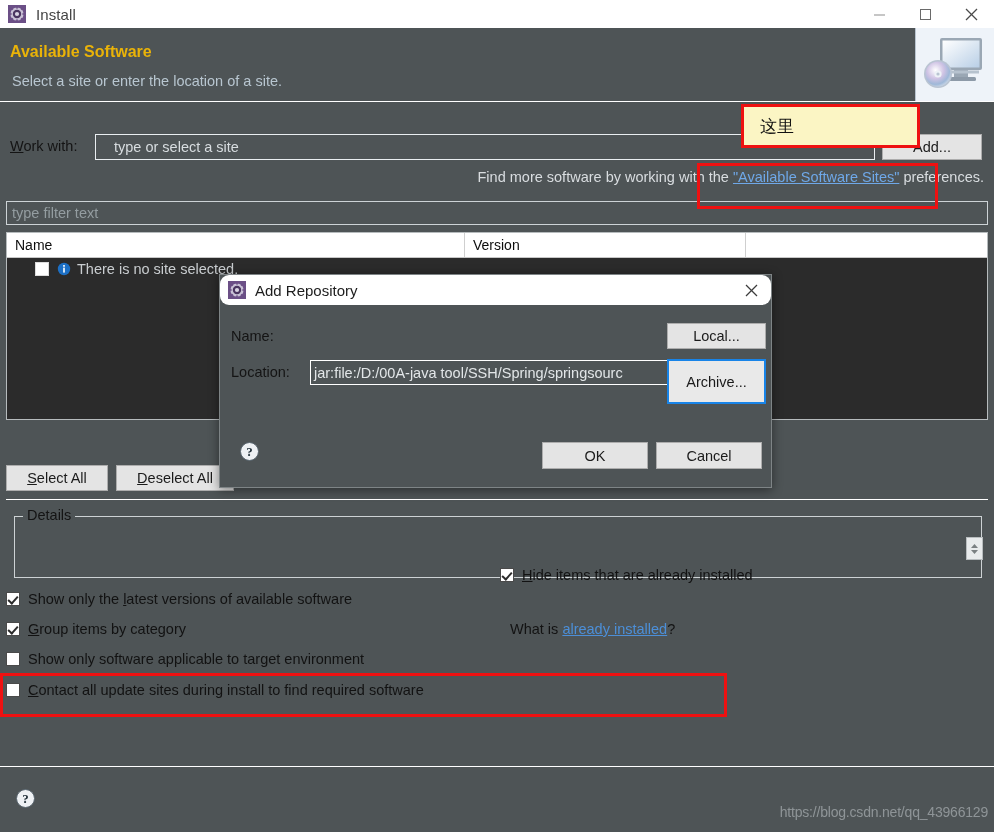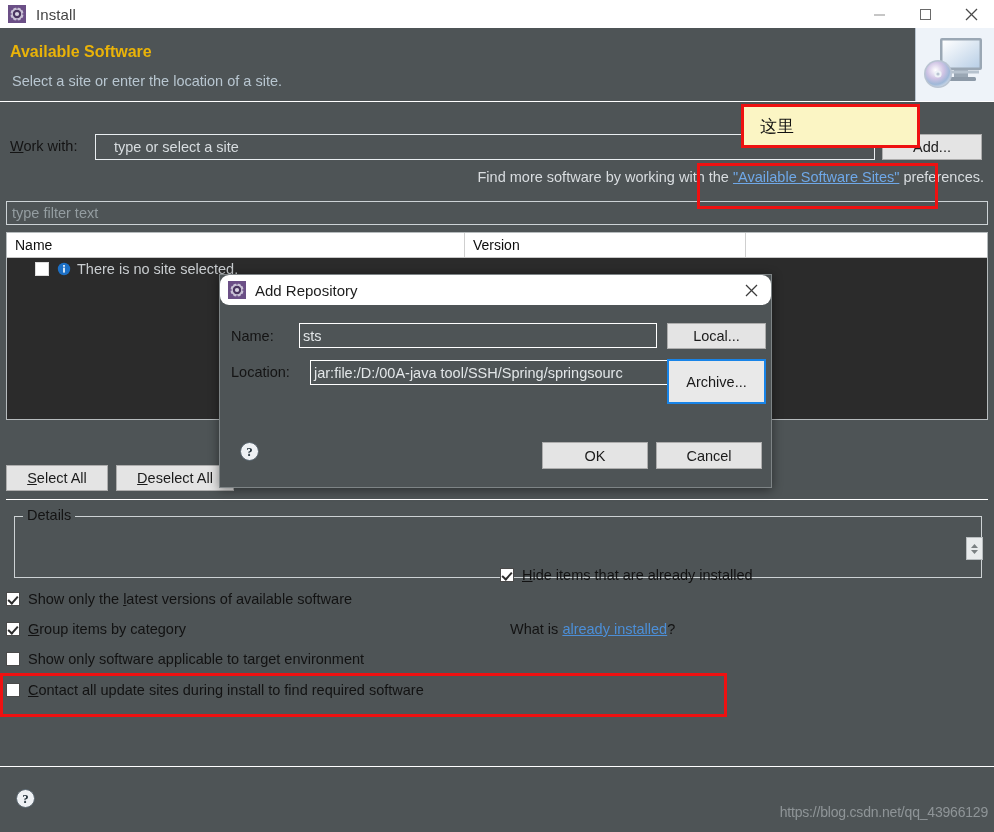--- a/index.html
+++ b/index.html
@@ -560,23 +560,20 @@
     <span class="modal-title-text">Add Repository</span>
     <div class="modal-close">
       <svg width="15" height="15" viewBox="0 0 15 15">
           <line x1="2" y1="2" x2="13" y2="13" stroke="#3c3c3c" stroke-width="1.2"></line>
           <line x1="13" y1="2" x2="2" y2="13" stroke="#3c3c3c" stroke-width="1.2"></line>
         </svg>
     </div>
   </div>
 
   <div class="modal-label" style="left:11px; top:53px;">Name:</div>
-  <div class="modal-input" style="left:79px; top:48px; width:358px; height:25px;">
-    <span>sts</span>
-  </div>
   <div class="btn" style="left:447px; top:48px; width:99px; height:26px;">
     <span>Local...</span>
   </div>
 
   <div class="modal-label" style="left:11px; top:89px;">Location:</div>
   <div class="modal-input" style="left:79px; top:85px; width:358px; height:25px;margin-left:11px;">
     <span>jar:file:/D:/00A-java tool/SSH/Spring/springsourc</span>
   </div>
   <div class="btn focused" style="left:447px; top:84px; width:99px; height:45px;">
     <span>Archive...</span>

